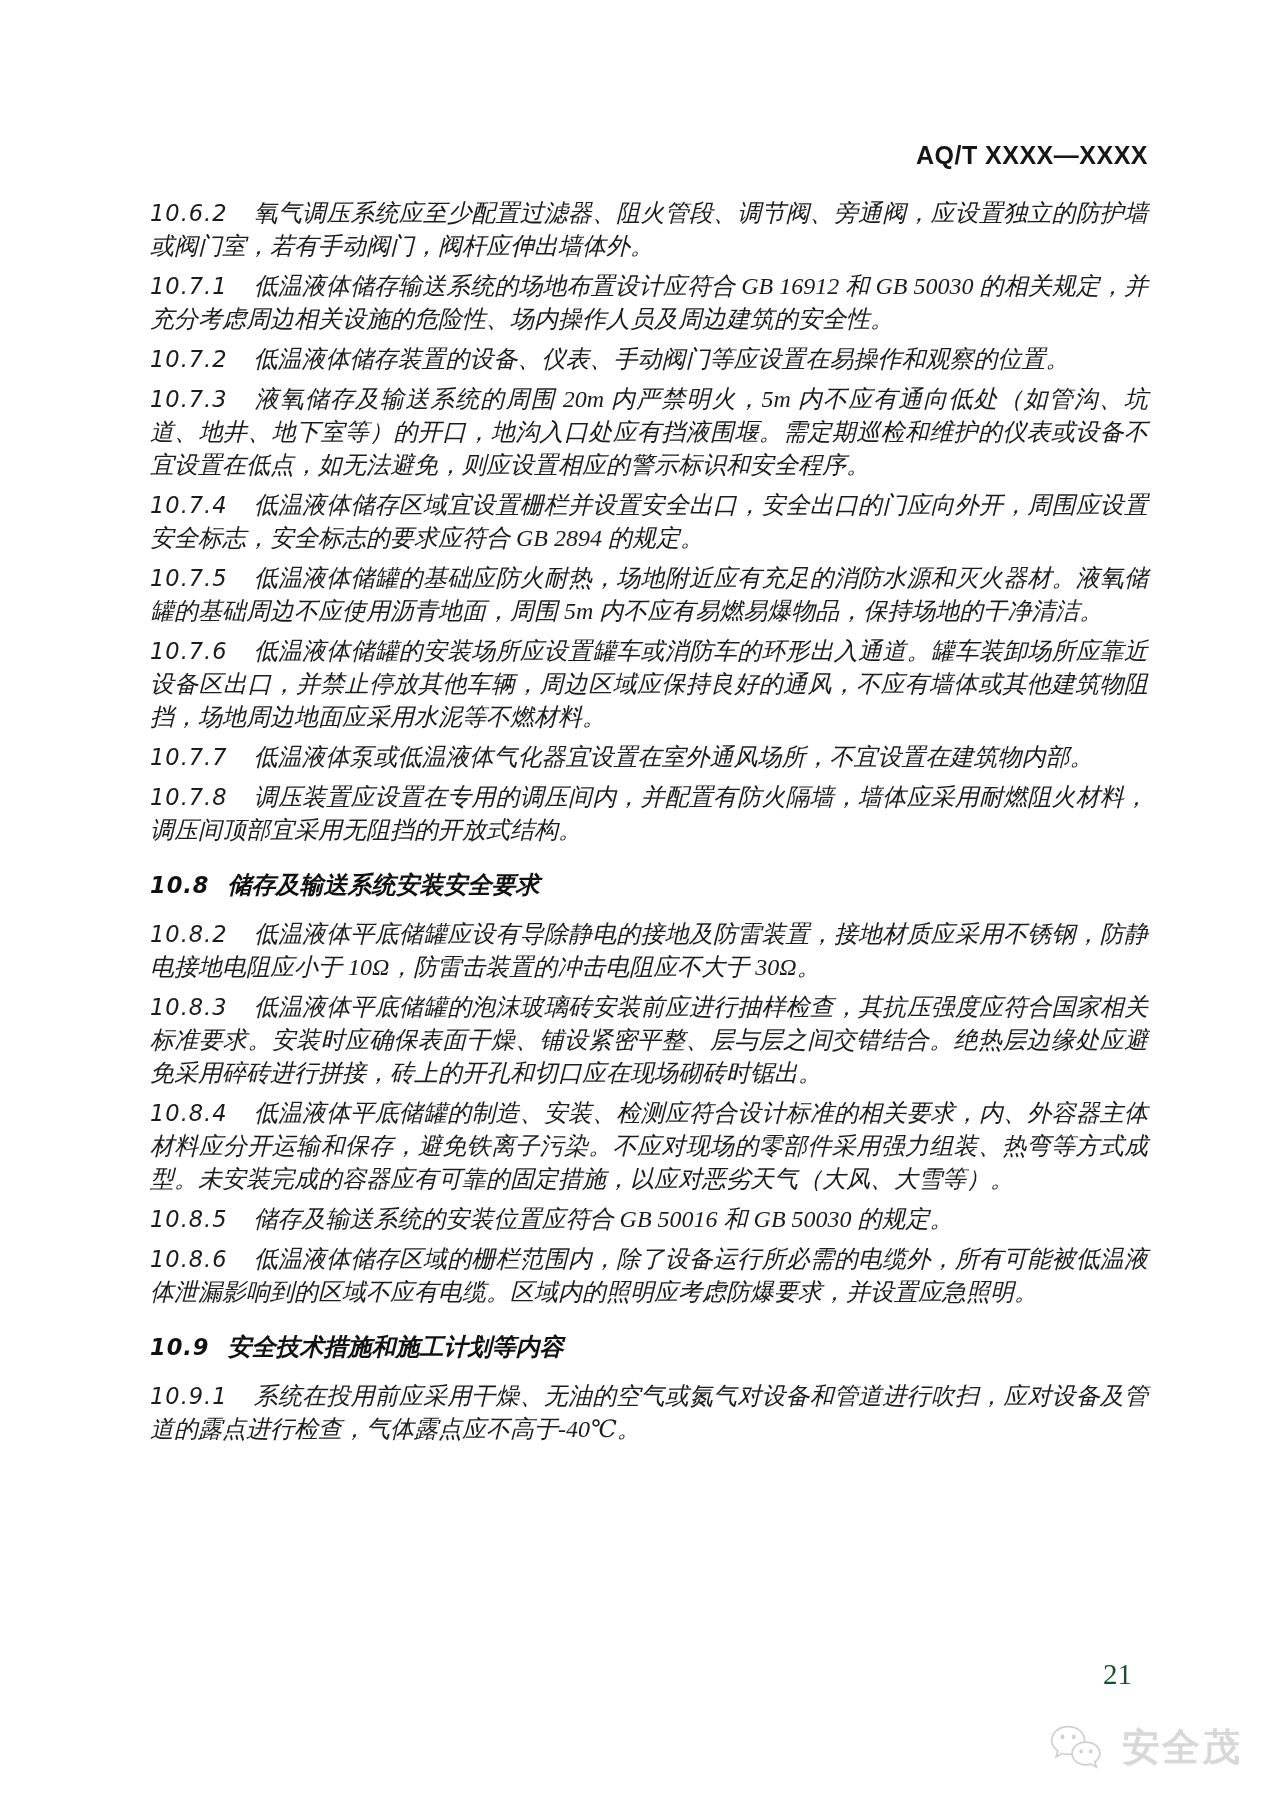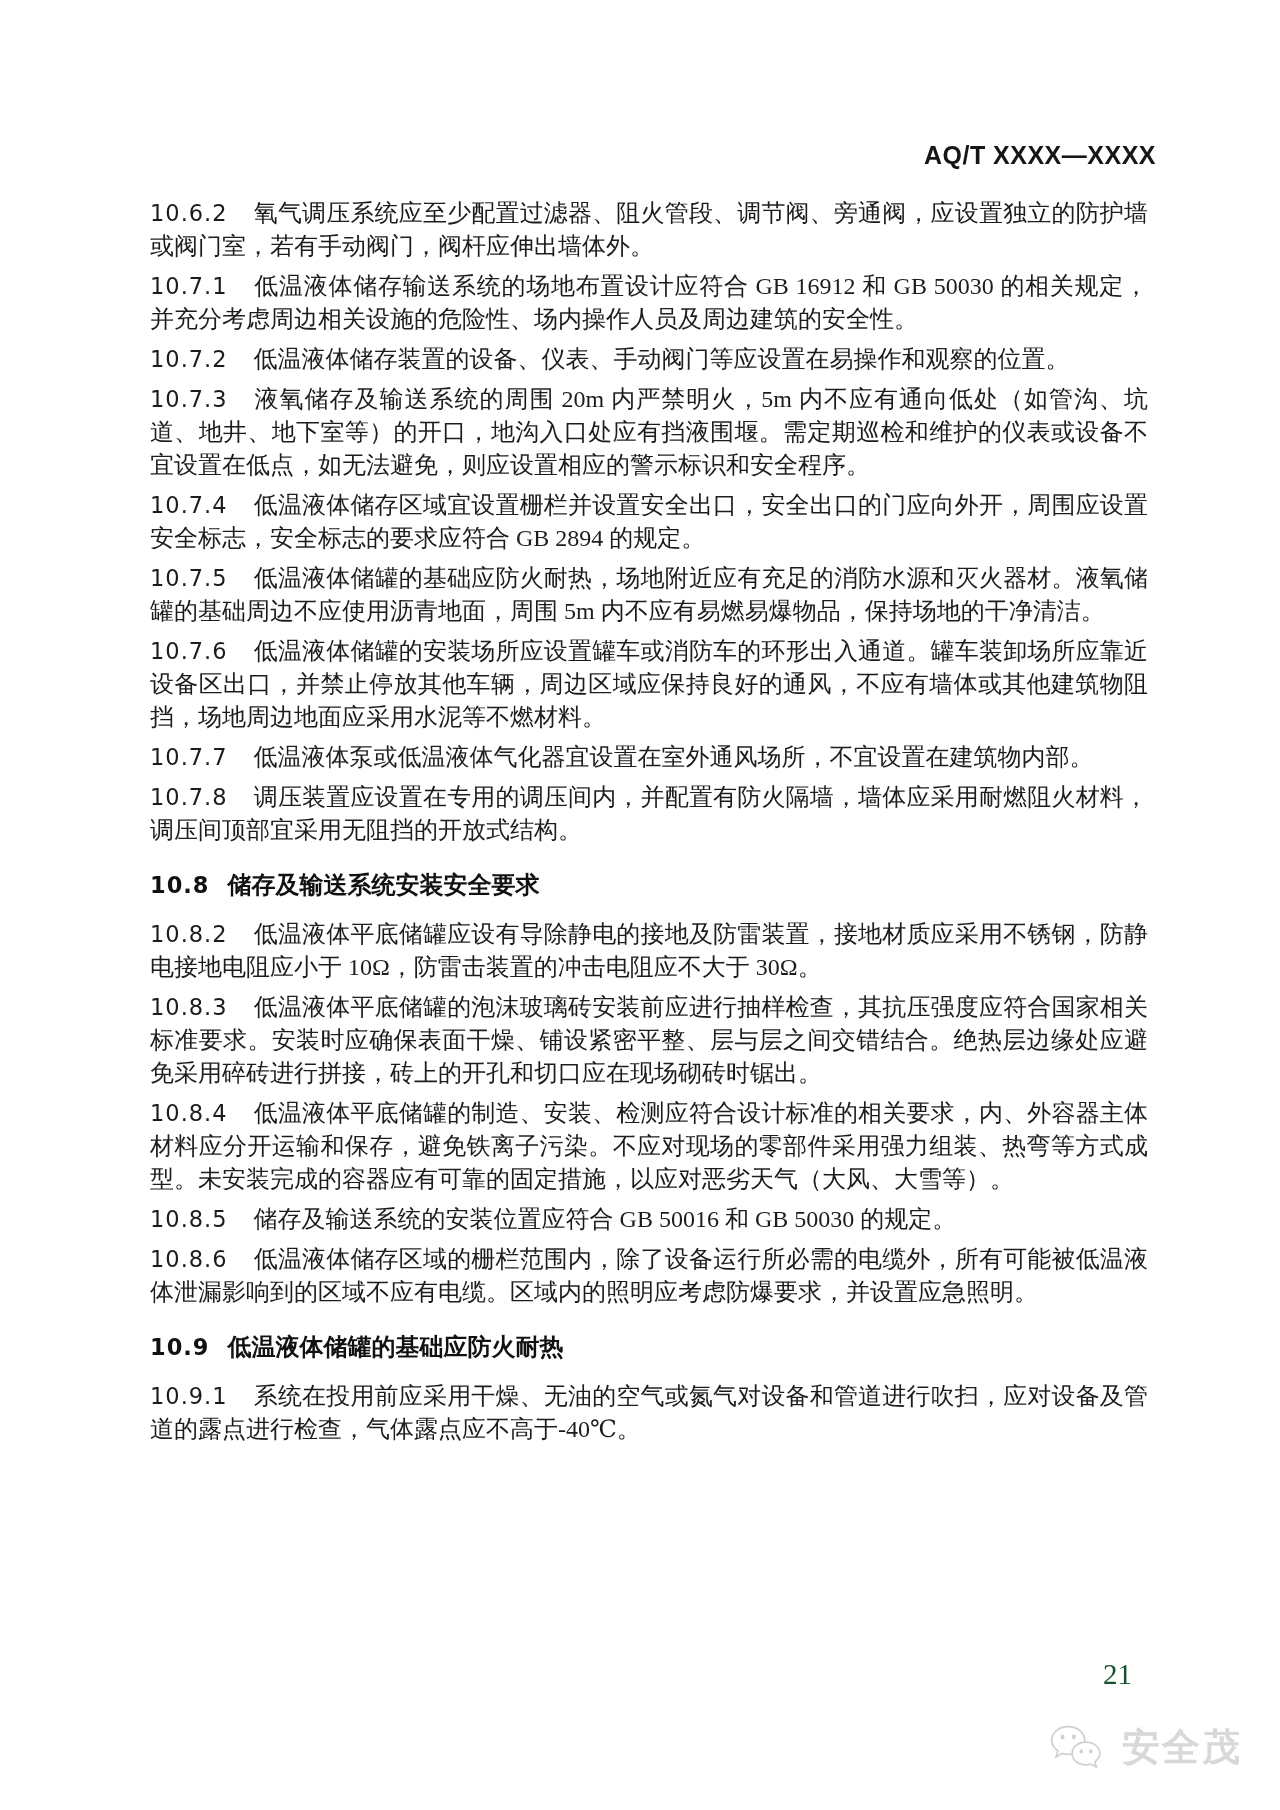--- a/index.html
+++ b/index.html
@@ -8,21 +8,21 @@
     background: #ffffff;
     position: relative;
     overflow: hidden;
     font-family: "Liberation Serif", "DejaVu Serif", serif;
     color: #1c1c1c;
   }
   .page { position: absolute; inset: 0; background: #fff; }
 
   .header-row {
     position: absolute;
-    top: 141px; left: 0; right: 124px;
+    top: 141px; left: 0; right: 132px;
     text-align: right;
   }
   .header-code {
     font-family: "Liberation Sans", "DejaVu Sans", sans-serif;
     font-weight: 600;
     font-size: 25px;
     letter-spacing: 0.5px;
     color: #161616;
     white-space: nowrap;
   }
@@ -33,20 +33,21 @@
     width: 998px;
   }
 
   .para {
     font-size: 24px;
     line-height: 33px;
     margin: 0 0 7px 0;
     text-align: justify;
     text-justify: inter-ideograph;
     word-break: break-all;
+    font-style: italic;
   }
   .para .num {
     font-family: "DejaVu Sans", "Liberation Sans", sans-serif;
     font-size: 22.5px;
     letter-spacing: 1px;
     margin-right: 26px;
     white-space: nowrap;
   }
   .para.heading {
     font-family: "DejaVu Sans", "Liberation Sans", sans-serif;
@@ -150,21 +151,21 @@
 
   <p class="para">
     <span class="num">10.8.5</span><span class="txt">储存及输送系统的安装位置应符合 GB 50016 和 GB 50030 的规定。</span>
   </p>
 
   <p class="para">
     <span class="num">10.8.6</span><span class="txt">低温液体储存区域的栅栏范围内，除了设备运行所必需的电缆外，所有可能被低温液体泄漏影响到的区域不应有电缆。区域内的照明应考虑防爆要求，并设置应急照明。</span>
   </p>
 
   <p class="para heading">
-    <span class="num">10.9</span><span class="txt">低温液体储罐的基础应防火耐热</span>
+    <span class="num">10.9</span><span class="txt">安全技术措施和施工计划等内容</span>
   </p>
 
   <p class="para">
     <span class="num">10.9.1</span><span class="txt">系统在投用前应采用干燥、无油的空气或氮气对设备和管道进行吹扫，应对设备及管道的露点进行检查，气体露点应不高于-40℃。</span>
   </p>
 </main>
 
   <div class="page-number">21</div>
 
   <div class="watermark">

